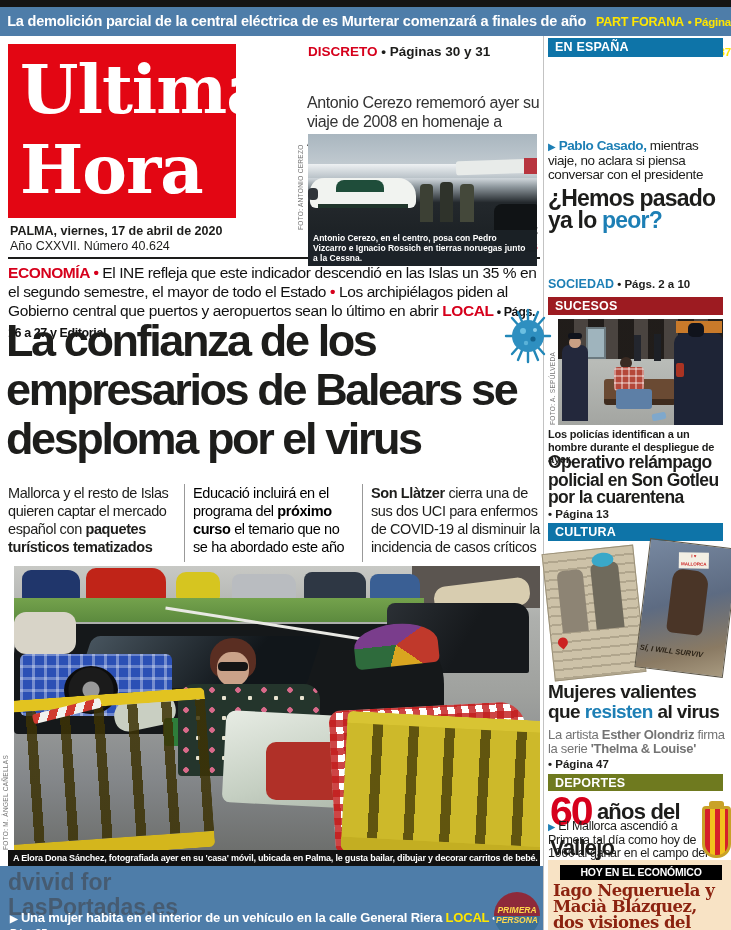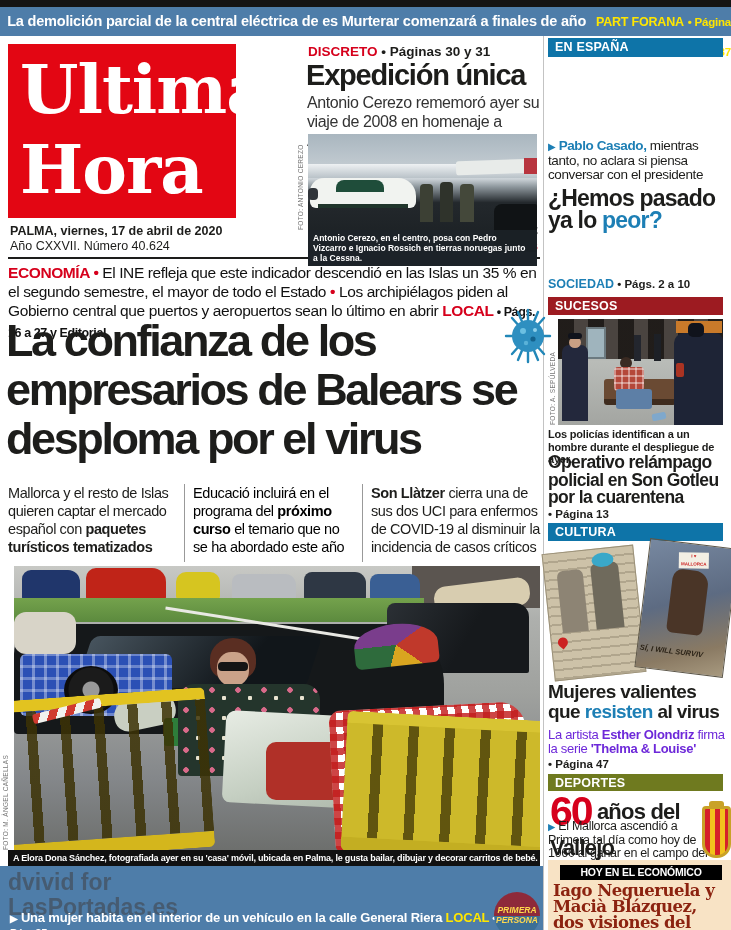--- a/index.html
+++ b/index.html
@@ -40,21 +40,20 @@
   </div>
   <div class="abs" style="left:380px;top:224px;width:158px;font-size:12.5px;line-height:15px;text-align:right">
     <div class="b" style="color:#1d1d1b">Precio: 1,40 €</div>
     <div class="b" style="color:#d6001c">www.ultimahora.es</div>
   </div>
   <div class="abs" style="left:8px;top:257px;width:532px;height:2px;background:#1d1d1b"></div>
 
   <div class="abs" style="left:308px;top:44px;width:232px;font-size:13.5px;color:#1d1d1b">
     <span class="b red">DISCRETO</span><span class="b"> • Páginas 30 y 31</span>
   </div>
-  <div class="abs b" style="left:306px;top:59px;width:234px;font-size:29px;letter-spacing:-1.2px;color:#1d1d1b">Expedición única</div>
   <div class="abs" style="left:307px;top:93px;width:233px;font-size:16px;line-height:19px;color:#333;letter-spacing:-.4px">Antonio Cerezo rememoró ayer su viaje de 2008 en homenaje a Amundsen</div>
   <div class="abs vtext" style="left:297px;top:140px;height:90px">FOTO: ANTONIO CEREZO</div>
   <div class="abs photo" style="left:308px;top:134px;width:229px;height:132px;background:linear-gradient(#a9b6bf 0,#ccd3d8 34%,#8e979d 40%,#23282c 52%,#171c1f 100%)">
     <div class="fig" style="left:0;top:30px;width:229px;height:14px;background:linear-gradient(#eef1f3,#b9c2c8)"></div>
     <div class="fig" style="left:148px;top:26px;width:81px;height:14px;background:#e8ebe9;border-radius:3px;transform:rotate(-2deg)"></div>
     <div class="fig" style="left:216px;top:24px;width:13px;height:16px;background:#b8353f"></div>
     <div class="fig" style="left:2px;top:44px;width:106px;height:30px;background:#f1f3f0;border-radius:14px 18px 6px 6px">
       <div class="fig" style="left:26px;top:2px;width:48px;height:12px;background:#1f4d3a;border-radius:8px 8px 0 0"></div>
       <div class="fig" style="left:-2px;top:10px;width:10px;height:12px;background:#30343a;border-radius:4px"></div>
       <div class="fig" style="left:8px;top:26px;width:90px;height:4px;background:#20352c"></div>
@@ -154,21 +153,21 @@
     </div>
     <div class="abs" style="left:494px;top:26px;width:46px;height:46px;border-radius:50%;background:linear-gradient(180deg,#8e2a3a 0 52%,#3c6f96 52% 100%);z-index:3;text-align:center;color:#ffd94d;font-weight:bold;font-style:italic;font-size:8.5px;line-height:10px;padding-top:13px">
       <div>PRIMERA</div>
       <div>PERSONA</div>
     </div>
   </div>
 
   <div class="abs sec-banner" style="left:548px;top:38px;width:175px;height:19px;background:#0e74a8">EN ESPAÑA</div>
   <div class="abs" style="left:548px;top:139px;width:178px;font-size:13.5px;line-height:13.8px;letter-spacing:-.4px;color:#1d1d1b">
     <span class="blue" style="font-size:10px">▶</span>
-    <span class="b blue">Pablo Casado,</span><span> mientras tanto, no aclara si piensa conversar con el presidente</span>
+    <span class="b blue">Pablo Casado,</span><span> mientras viaje, no aclara si piensa conversar con el presidente</span>
   </div>
   <div class="abs b" style="left:548px;top:188px;width:178px;font-size:23px;line-height:21.5px;letter-spacing:-.8px;color:#1d1d1b">
     <span>¿Hemos pasado ya lo </span><span class="blue">peor?</span>
   </div>
   <div class="abs b" style="left:548px;top:277px;width:178px;font-size:12.5px;color:#1d1d1b">
     <span class="blue">SOCIEDAD</span><span style="font-size:11.5px"> • Págs. 2 a 10</span>
   </div>
 
   <div class="abs sec-banner" style="left:548px;top:297px;width:175px;height:18px;background:#9d1b21">SUCESOS</div>
   <div class="abs vtext" style="left:549px;top:330px;height:95px">FOTO: A. SEPÚLVEDA</div>
@@ -206,21 +205,21 @@
     </div>
     <div class="abs photo" style="left:96px;top:0;width:89px;height:130px;background:linear-gradient(160deg,#7788a0 0,#5d6b82 45%,#8a7a63 80%,#a89a80 100%);transform:rotate(7deg);border:1px solid #5c5648">
       <div class="fig" style="left:26px;top:26px;width:36px;height:64px;background:#4a3527;border-radius:10px 14px 6px 6px"></div>
       <div class="fig" style="left:30px;top:8px;width:30px;height:16px;background:#f3efe4;color:#c22;font-size:4.5px;font-weight:bold;text-align:center;line-height:8px;transform:rotate(-6deg)">I ♥ MALLORCA</div>
       <div class="fig" style="left:2px;top:104px;width:86px;color:#2c2418;font-size:7.5px;font-weight:bold;font-style:italic;white-space:nowrap">SÍ, I WILL SURVIV</div>
     </div>
   </div>
   <div class="abs b" style="left:548px;top:682px;width:180px;font-size:19px;line-height:20px;letter-spacing:-.6px;color:#1d1d1b">
     <span>Mujeres valientes que </span><span class="blue">resisten</span><span> al virus</span>
   </div>
-  <div class="abs" style="left:548px;top:728px;width:178px;font-size:13px;line-height:14px;letter-spacing:-.3px;color:#6d28d9">
+  <div class="abs" style="left:548px;top:728px;width:178px;font-size:13px;line-height:14px;letter-spacing:-.3px;color:#737373">
     <span>La artista </span><span class="b">Esther Olondriz</span><span> firma la serie </span><span class="b">'Thelma &amp; Louise'</span>
   </div>
   <div class="abs b" style="left:548px;top:758px;width:178px;font-size:11.5px;color:#1d1d1b">• Página 47</div>
 
   <div class="abs sec-banner" style="left:548px;top:774px;width:175px;height:17px;background:#6f7a1f">DEPORTES</div>
   <div class="abs" style="left:550px;top:788px;width:178px;height:38px">
     <span class="b red" style="font-size:41px;letter-spacing:-2px;vertical-align:-6px">60</span><span class="b" style="font-size:22px;letter-spacing:-.8px;color:#1d1d1b"> años del Vallejo</span>
   </div>
   <div class="abs" style="left:548px;top:820px;width:160px;font-size:12.5px;line-height:13.5px;letter-spacing:-.3px;color:#1d1d1b">
     <span class="blue" style="font-size:9.5px">▶</span>

